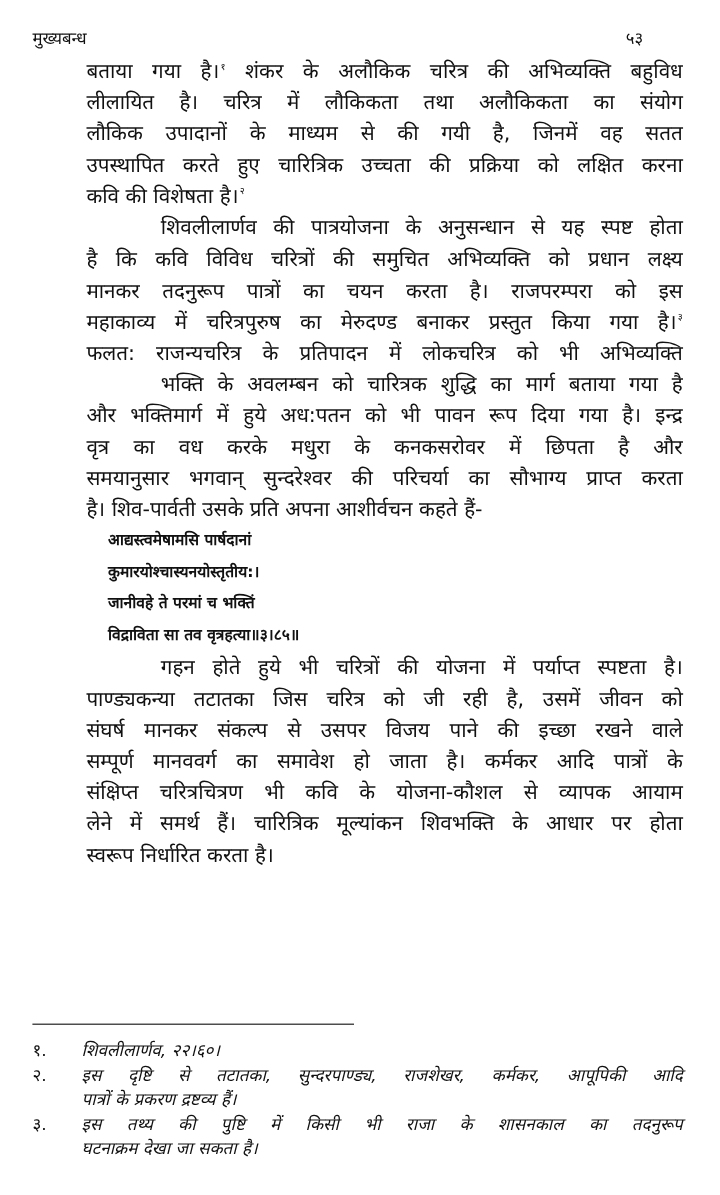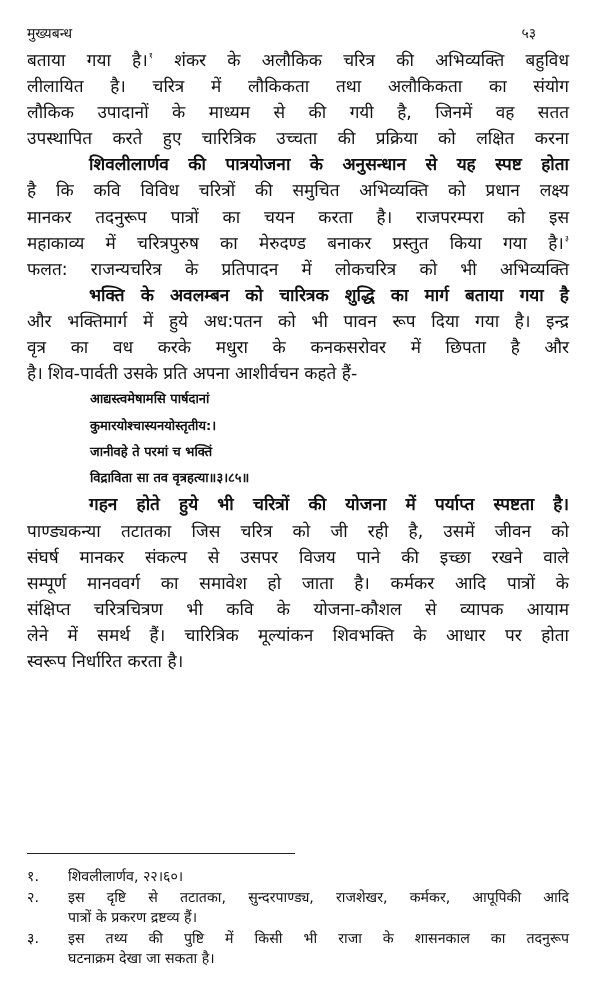--- a/index.html
+++ b/index.html
@@ -16,74 +16,76 @@
   .running-head .title { position: absolute; left: 0; top: 0; }
   .running-head .pagenum { position: absolute; right: 0; top: 0; }
 
   .body-text {
     position: absolute; left: 27px; top: 47px; width: 542px;
     font-size: 17.2px; line-height: 26.1px;
     text-align: justify;
   }
   .line {
     display: block; white-space: nowrap; text-align: justify;
-    text-align-last: justify; height: 26.1px; overflow: visible;
+    text-align-last: justify; height: 26.1px; overflow: visible; margin-left: 45px;
   }
   .line.last { text-align-last: left; }
-  .line.indent { padding-left: 62px; font-weight: bold; }
+  .line.indent { padding-left: 62px; }
   .verse {
     display: block; padding-left: 63px; font-weight: bold;
     font-size: 13px; line-height: 26.3px; white-space: nowrap;
   }
   sup.fn { font-size: 8px; vertical-align: top; position: relative; top: -4px; margin-left: 1px; }
 
   .divider {
     position: absolute; left: 27px; top: 853px; width: 268px; height: 0;
     border-top: 1px solid #222222;
   }
   .footnotes {
     position: absolute; left: 27px; top: 866px; width: 542px;
     font-size: 14.2px; line-height: 20.6px;
   }
   .fn-item { position: relative; padding-left: 41px; }
   .fn-num { position: absolute; left: 0; top: 0; }
-  .fn-line { display: block; white-space: nowrap; text-align: justify; text-align-last: justify; }
+  .fn-line { display: block; white-space: nowrap; text-align: justify; text-align-last: justify; font-style: italic; }
   .fn-line.last { text-align-last: left; }
 </style>
 </head>
 <body>
 
 <div class="page">
 
   <div class="running-head">
     <span class="title">मुख्यबन्ध</span>
     <span class="pagenum">५३</span>
   </div>
 
   <div class="body-text">
 
     <div>
       <span class="line"><span>बताया गया है।</span><sup class="fn">१</sup> <span>शंकर के अलौकिक चरित्र की अभिव्यक्ति बहुविध</span></span>
       <span class="line">लीलायित है। चरित्र में लौकिकता तथा अलौकिकता का संयोग</span>
       <span class="line">लौकिक उपादानों के माध्यम से की गयी है, जिनमें वह सतत</span>
       <span class="line">उपस्थापित करते हुए चारित्रिक उच्चता की प्रक्रिया को लक्षित करना</span>
+      <span class="line last"><span>कवि की विशेषता है।</span><sup class="fn">२</sup></span>
     </div>
 
     <div>
       <span class="line indent">शिवलीलार्णव की पात्रयोजना के अनुसन्धान से यह स्पष्ट होता</span>
       <span class="line">है कि कवि विविध चरित्रों की समुचित अभिव्यक्ति को प्रधान लक्ष्य</span>
       <span class="line">मानकर तदनुरूप पात्रों का चयन करता है। राजपरम्परा को इस</span>
       <span class="line"><span>महाकाव्य में चरित्रपुरुष का मेरुदण्ड बनाकर प्रस्तुत किया गया है।</span><sup class="fn">३</sup></span>
       <span class="line">फलत: राजन्यचरित्र के प्रतिपादन में लोकचरित्र को भी अभिव्यक्ति</span>
     </div>
 
     <div>
       <span class="line indent">भक्ति के अवलम्बन को चारित्रक शुद्धि का मार्ग बताया गया है</span>
       <span class="line">और भक्तिमार्ग में हुये अध:पतन को भी पावन रूप दिया गया है। इन्द्र</span>
       <span class="line">वृत्र का वध करके मधुरा के कनकसरोवर में छिपता है और</span>
+      <span class="line">समयानुसार भगवान् सुन्दरेश्वर की परिचर्या का सौभाग्य प्राप्त करता</span>
       <span class="line last">है। शिव-पार्वती उसके प्रति अपना आशीर्वचन कहते हैं-</span>
     </div>
 
     <div>
       <span class="verse">आद्यस्त्वमेषामसि पार्षदानां</span>
       <span class="verse">कुमारयोश्चास्यनयोस्तृतीय:।</span>
       <span class="verse">जानीवहे ते परमां च भक्तिं</span>
       <span class="verse">विद्राविता सा तव वृत्रहत्या॥३।८५॥</span>
     </div>
 

